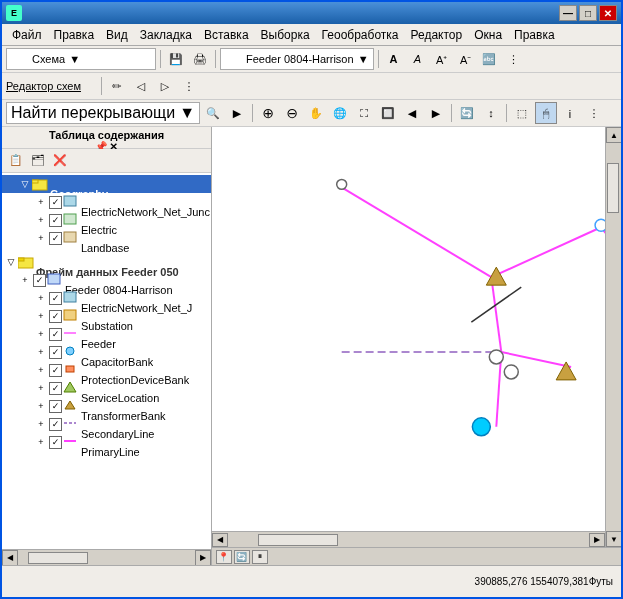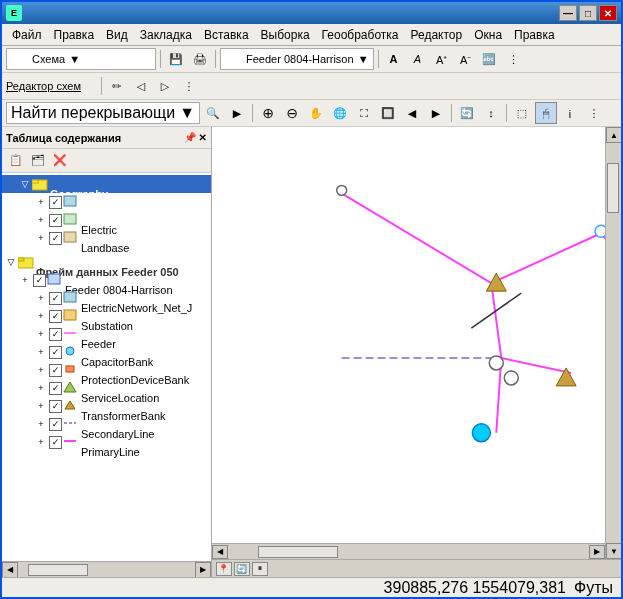--- a/index.html
+++ b/index.html
@@ -22,21 +22,21 @@
     .toolbar { background: #f0ede8; border-bottom: 1px solid #ccc; min-height: 26px; display: flex; align-items: center; padding: 2px 4px; gap: 2px; flex-wrap: wrap; }
     .toolbar-btn { height: 22px; min-width: 22px; background: #f0ede8; border: 1px solid transparent; cursor: pointer; display: flex; align-items: center; justify-content: center; font-size: 11px; padding: 0 2px; }
     .toolbar-separator { width: 1px; height: 18px; background: #aaa; margin: 0 2px; }
     .toolbar-dropdown { height: 22px; background: white; border: 1px solid #aaa; display: flex; align-items: center; padding: 0 4px; cursor: pointer; font-size: 11px; min-width: 120px; gap: 4px; }
 
     
     .main-area { display: flex; flex: 1; overflow: hidden; }
 
     
     .toc-panel { width: 210px; min-width: 210px; background: white; border-right: 1px solid #aaa; display: flex; flex-direction: column; overflow: hidden; }
-    .toc-header { background: #f0ede8; border-bottom: 1px solid #ccc; padding: 2px 4px; display: flex; align-items: center; justify-content: space-between; font-size: 12px; font-weight: bold; height: 22px; }
+    .toc-header { background: #f0ede8; border-bottom: 1px solid #ccc; padding: 2px 4px; display: flex; align-items: center; justify-content: space-between; font-size: 12px; font-weight: bold; height: 22px; flex-direction: column; }
     .toc-header-actions { display: flex; gap: 2px; }
     .toc-toolbar { background: #f0ede8; border-bottom: 1px solid #ccc; height: 24px; display: flex; align-items: center; padding: 0 4px; gap: 2px; }
     .toc-toolbar-btn { width: 20px; height: 18px; cursor: pointer; display: flex; align-items: center; justify-content: center; font-size: 11px; background: transparent; border: 1px solid transparent; }
     .toc-content { flex: 1; overflow-y: auto; overflow-x: hidden; padding: 2px 0; }
     .tree-item { display: flex; align-items: center; padding: 1px 0; cursor: pointer; white-space: nowrap; height: 18px; }
     .tree-indent { display: inline-block; width: 16px; flex-shrink: 0; }
     .tree-expand { width: 14px; height: 14px; display: flex; align-items: center; justify-content: center; font-size: 9px; flex-shrink: 0; cursor: pointer; }
     .tree-checkbox { width: 13px; height: 13px; border: 1px solid #666; background: white; display: flex; align-items: center; justify-content: center; flex-shrink: 0; margin: 0 1px; font-size: 9px; }
     .tree-checkbox.checked::after { content: '✓'; font-size: 9px; }
     .tree-icon { width: 16px; height: 14px; flex-shrink: 0; margin-right: 2px; }
@@ -44,21 +44,21 @@
     
     
     .map-area { flex: 1; background: white; position: relative; overflow: hidden; }
     .scroll-arrow { width: 16px; height: 16px; background: #d4d0c8; border: 1px solid #888; display: flex; align-items: center; justify-content: center; font-size: 8px; cursor: pointer; }
     
     
     .map-tools-bar { position: absolute; bottom: 0; left: 0; right: 0; height: 18px; background: #d4d0c8; border-top: 1px solid #aaa; display: flex; align-items: center; padding: 0 4px; gap: 2px; }
     .map-tool-btn { width: 16px; height: 14px; background: #e8e5e0; border: 1px solid #888; display: flex; align-items: center; justify-content: center; font-size: 9px; cursor: pointer; }
     
     
-    .status-bar { background: #f0ede8; border-top: 1px solid #aaa; height: 20px; display: flex; align-items: center; padding: 0 8px; font-size: 16px; justify-content: flex-end; gap: 8px; }
+    .status-bar { background: #f0ede8; border-top: 1px solid #aaa; height: 32px; display: flex; align-items: center; padding: 0 8px; font-size: 10px; justify-content: flex-end; }
 
     
     .map-svg { position: absolute; top: 0; left: 0; width: 100%; height: calc(100% - 18px); }
 
     
     .toc-panel { position: relative; }
     .toc-bottom-scrollbar { height: 16px; background: #d4d0c8; border-top: 1px solid #aaa; display: flex; align-items: center; }
     .toc-scroll-track { flex: 1; height: 14px; background: #d4d0c8; position: relative; }
     .toc-scroll-thumb { height: 12px; width: 60px; background: #e8e5e0; border: 1px solid #888; position: absolute; left: 10px; top: 1px; }
 
@@ -187,20 +187,21 @@
         <div class="tree-item">
           <span class="tree-indent"></span>
           <span class="tree-indent"></span>
           <span class="tree-expand">+</span>
           <div class="tree-checkbox checked"></div>
           <span class="tree-icon">
             <svg width="14" height="12">
                 <rect x="1" y="1" width="12" height="10" fill="#acd8e8" stroke="#4080a0" stroke-width="1"></rect>
               </svg>
           </span>
+          <span class="tree-label">ElectricNetwork_Net_Junc</span>
         </div>
 
         <div class="tree-item">
           <span class="tree-indent"></span>
           <span class="tree-indent"></span>
           <span class="tree-expand">+</span>
           <div class="tree-checkbox checked"></div>
           <span class="tree-icon">
             <svg width="14" height="12">
                 <rect x="1" y="1" width="12" height="10" fill="#d0e8d0" stroke="#50a050" stroke-width="1"></rect>

